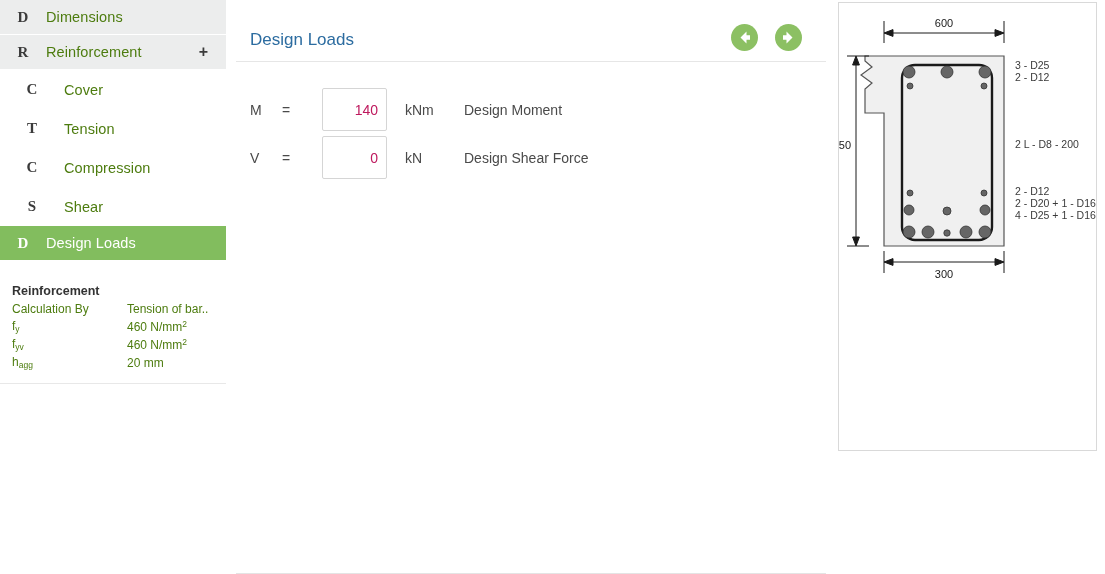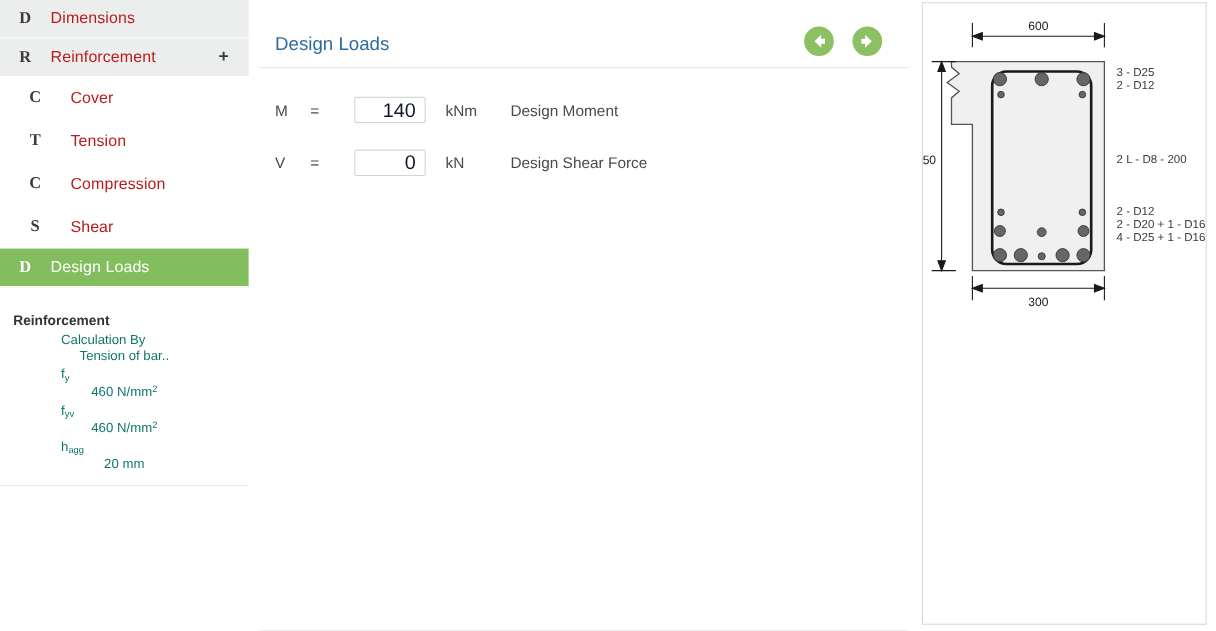--- a/index.html
+++ b/index.html
@@ -30,21 +30,21 @@
   .nav-item.active { background: #82bd5e; }
   .nav-letter {
     width: 46px; text-align: center;
     font-family: "Liberation Serif", serif;
     font-weight: bold; font-size: 15px;
     color: #3b3b3b;
   }
   .nav-item.sub .nav-letter { width: 64px; font-size: 15px; }
   .nav-item.active .nav-letter { color: #ffffff; }
   .nav-label {
-    font-size: 14.5px; color: #b91c1c; letter-spacing: .1px;
+    font-size: 14.5px; color: #4d7c0f; letter-spacing: .1px;
   }
   .nav-item.active .nav-label { color: #ffffff; }
   .nav-plus {
     position: absolute; right: 18px; top: 50%;
     transform: translateY(-50%);
     font-size: 16px; font-weight: bold; color: #3b3b3b;
     line-height: 1;
   }
 
   
@@ -52,23 +52,22 @@
     position: absolute; left: 0; top: 272px;
     width: 226px; padding: 6px 12px 10px 12px;
     border-bottom: 1px solid #e8e8e8;
   }
   .sum-head {
     font-size: 12.5px; font-weight: bold; color: #333;
     margin: 6px 0 4px 0;
   }
   .sum-row {
     display: flex; align-items: center;
-    font-size: 12px; color: #0f766e;
+    font-size: 12px; color: #4d7c0f;
     margin-bottom: 3px;
-    flex-direction: column;
   }
   .sum-key { width: 115px; }
   .sum-key sub, .sum-val sup {
     font-size: 8.5px;
   }
   .sum-key sub { vertical-align: -2px; }
   .sum-val sup { vertical-align: 4px; }
 
   
   #main {
@@ -98,35 +97,35 @@
   .form-row {
     position: absolute; left: 0;
     display: flex; align-items: center;
     font-size: 14px; color: #4a4a4a;
   }
   #row-m { top: 88px; }
   #row-v { top: 136px; }
   .f-sym   { width: 46px; padding-left: 14px; }
   .f-eq    { width: 40px; }
   .f-input {
-    width: 65px; height: 24px;
+    width: 65px; height: 43px;
     border: 1px solid #d5d5d5; border-radius: 2px;
     background: #fff;
     text-align: right;
     padding: 0 8px;
     font-family: "Liberation Sans", sans-serif;
-    font-size: 18px; color: #0f172a;
+    font-size: 14px; color: #be185d;
   }
   .f-unit  { width: 65px; padding-left: 18px; }
   .f-desc  { padding-left: 12px; }
 
   
   #section-panel {
     position: absolute; left: 838px; top: 2px;
-    width: 259px; height: 566px;
+    width: 259px; height: 449px;
     border: 1px solid #d9d9d9;
     background: #ffffff;
     text-align: center;
   }
   #section-svg { position: absolute; left: 0; top: 0; }
 </style>
 </head>
 <body>
 
 <div id="app">

